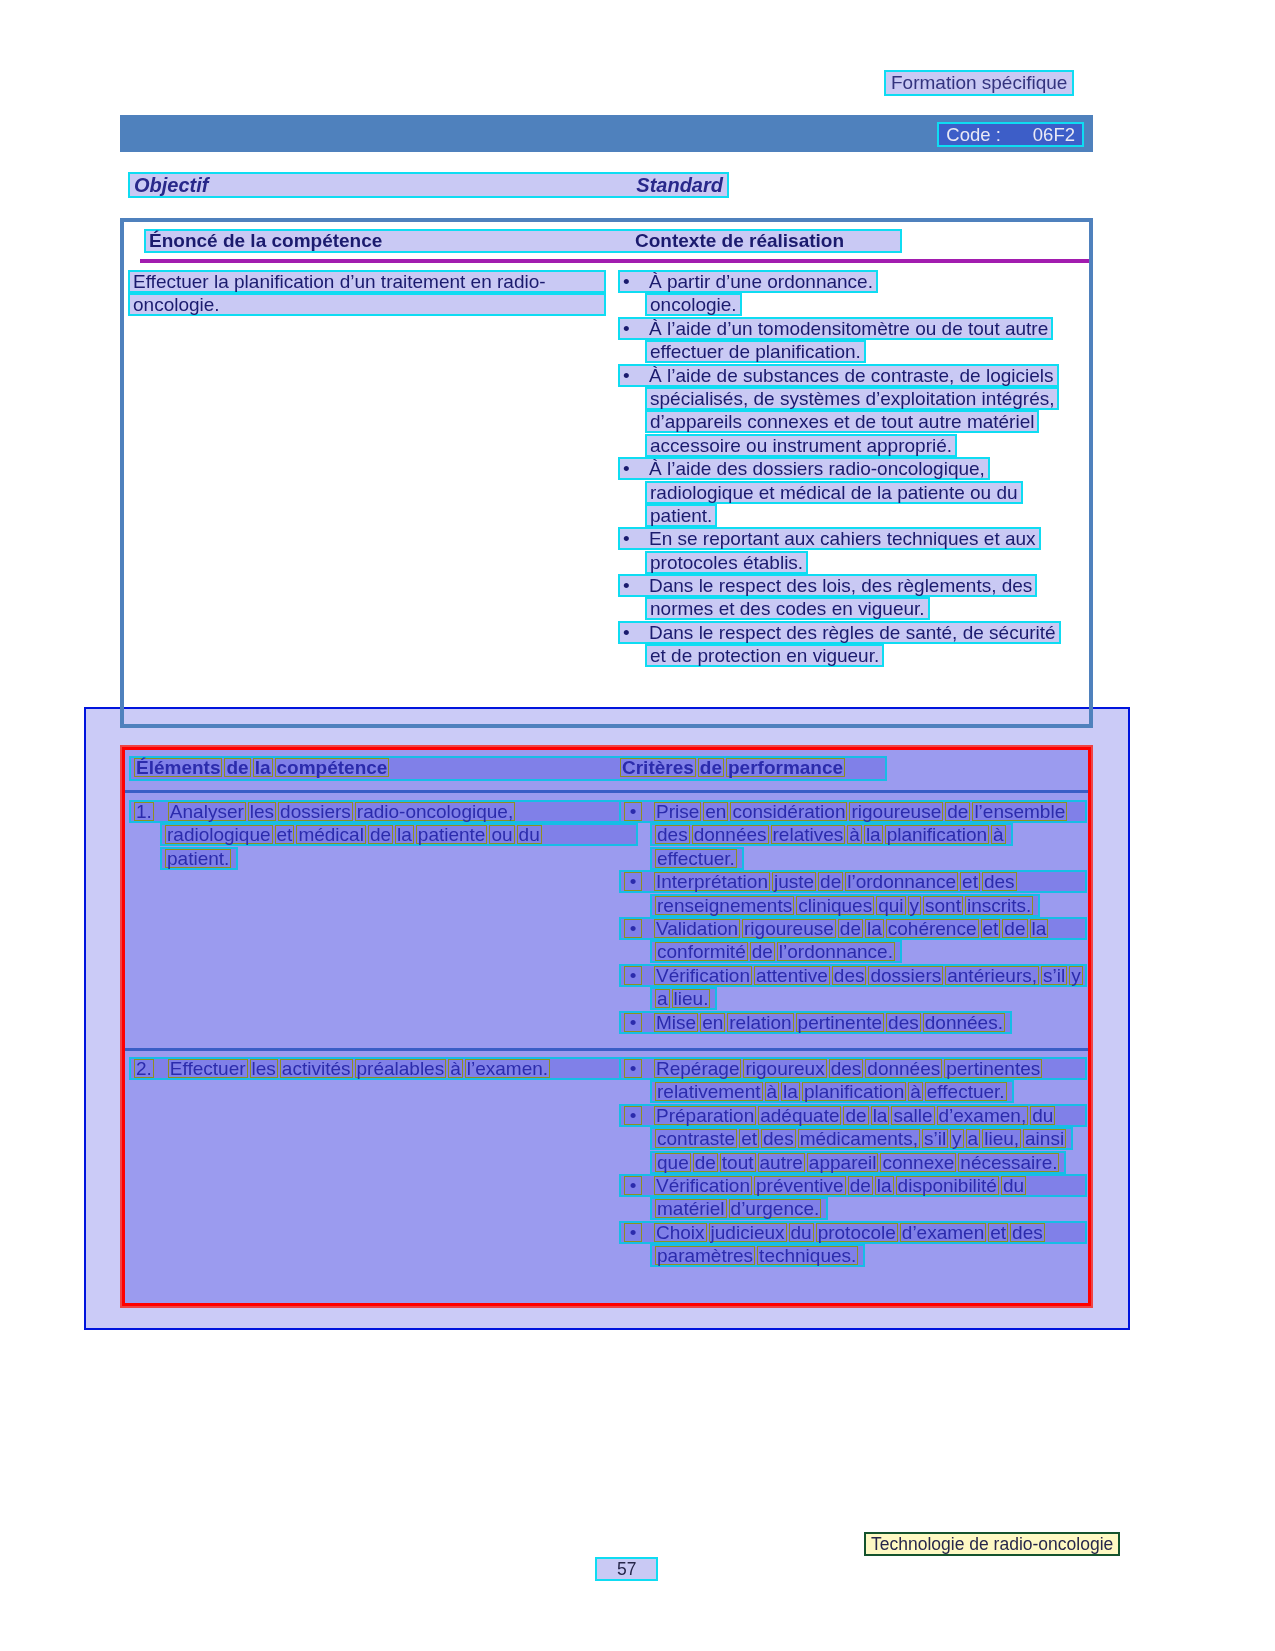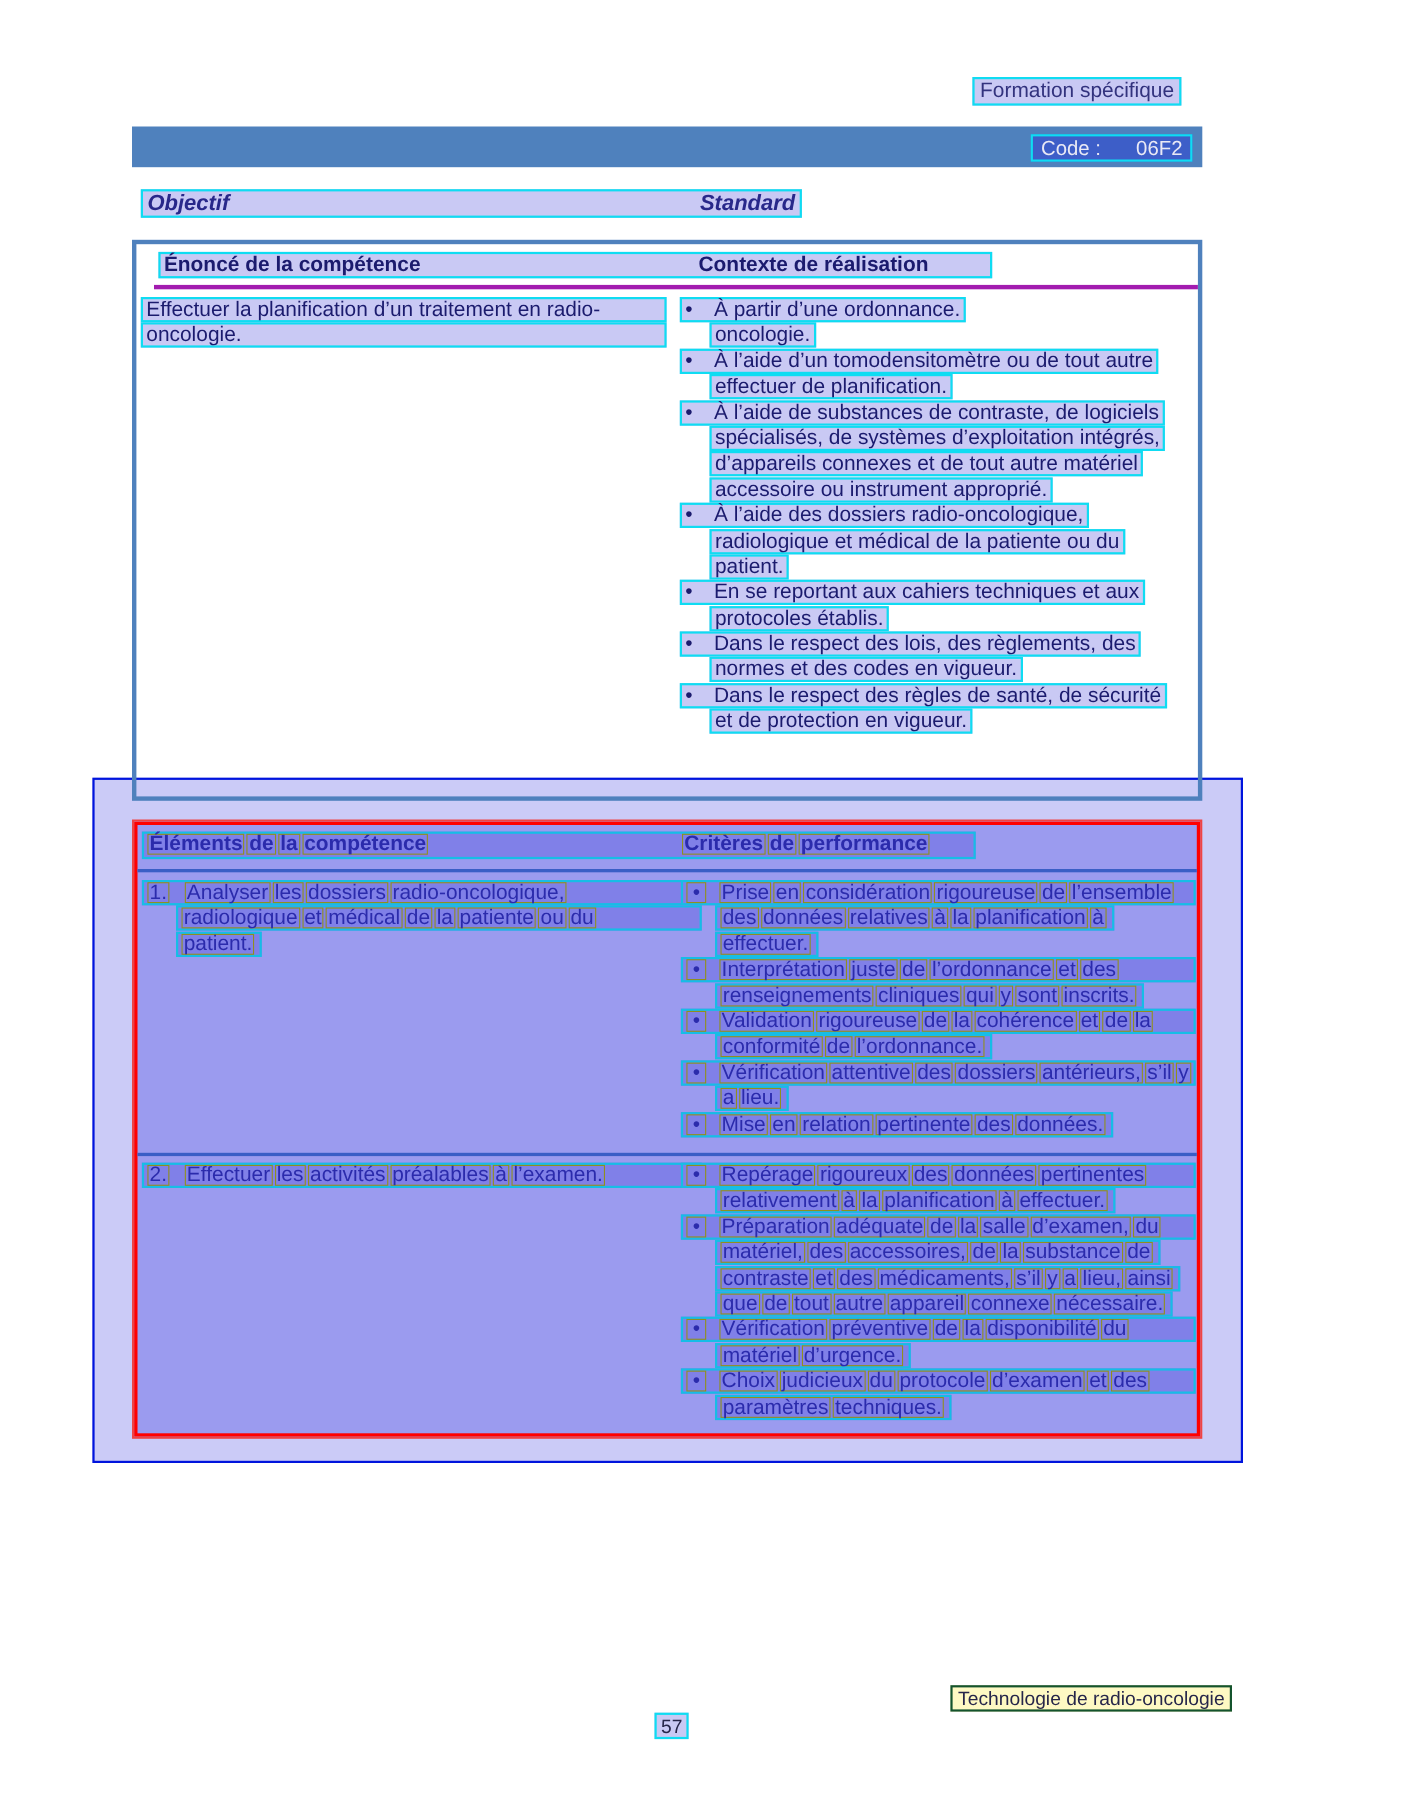--- a/index.html
+++ b/index.html
@@ -73,21 +73,21 @@
   .t2-right{position:absolute;left:494px;top:7px;width:468px;}
   .t2-row2 .t2-left,.t2-row2 .t2-right{top:6px;}
   .t2 .line.indent{padding-left:31px;}
   
   .footer-label{
     position:absolute;left:864px;top:1532px;background:#fef9c3;border:2px solid #14532d;
     font-size:17.5px;line-height:18px;padding:1px 5px;color:#26264a;
   }
   .page-num{
     position:absolute;left:595px;top:1557px;background:#c9c9f4;border:2px solid #0fdcf2;
-    font-size:17.5px;line-height:18px;padding:1px 4px;color:#26264a;
+    font-size:17.5px;line-height:18px;padding:1px 20px;color:#26264a;
   }
 </style>
 </head>
 <body>
 
 <div class="formation">Formation spécifique</div>
 
 <div class="bluebar">
   <div class="codebox">
     <span>Code :</span>
@@ -164,21 +164,20 @@
         </div>
     </div>
     <div class="t2-row2">
       <div class="t2-left">
           <div class="line"><span class="hl fw"><span class="w num">2.</span><span class="w">Effectuer</span><span class="w">les</span><span class="w">activités</span><span class="w">préalables</span><span class="w">à</span><span class="w">l’examen.</span></span></div>
         </div>
       <div class="t2-right">
           <div class="line"><span class="hl fw"><span class="w bw">•</span><span class="w">Repérage</span><span class="w">rigoureux</span><span class="w">des</span><span class="w">données</span><span class="w">pertinentes</span></span></div>
           <div class="line indent"><span class="hl"><span class="w">relativement</span><span class="w">à</span><span class="w">la</span><span class="w">planification</span><span class="w">à</span><span class="w">effectuer.</span></span></div>
           <div class="line"><span class="hl fw"><span class="w bw">•</span><span class="w">Préparation</span><span class="w">adéquate</span><span class="w">de</span><span class="w">la</span><span class="w">salle</span><span class="w">d’examen,</span><span class="w">du</span></span></div>
-          <div class="line indent"><span class="hl"><span class="w">matériel,</span><span class="w">des</span><span class="w">accessoires,</span><span class="w">de</span><span class="w">la</span><span class="w">substance</span><span class="w">de</span></span></div>
           <div class="line indent"><span class="hl"><span class="w">contraste</span><span class="w">et</span><span class="w">des</span><span class="w">médicaments,</span><span class="w">s’il</span><span class="w">y</span><span class="w">a</span><span class="w">lieu,</span><span class="w">ainsi</span></span></div>
           <div class="line indent"><span class="hl"><span class="w">que</span><span class="w">de</span><span class="w">tout</span><span class="w">autre</span><span class="w">appareil</span><span class="w">connexe</span><span class="w">nécessaire.</span></span></div>
           <div class="line"><span class="hl fw"><span class="w bw">•</span><span class="w">Vérification</span><span class="w">préventive</span><span class="w">de</span><span class="w">la</span><span class="w">disponibilité</span><span class="w">du</span></span></div>
           <div class="line indent"><span class="hl"><span class="w">matériel</span><span class="w">d’urgence.</span></span></div>
           <div class="line"><span class="hl fw"><span class="w bw">•</span><span class="w">Choix</span><span class="w">judicieux</span><span class="w">du</span><span class="w">protocole</span><span class="w">d’examen</span><span class="w">et</span><span class="w">des</span></span></div>
           <div class="line indent"><span class="hl"><span class="w">paramètres</span><span class="w">techniques.</span></span></div>
         </div>
     </div>
   </div>
 </div>

